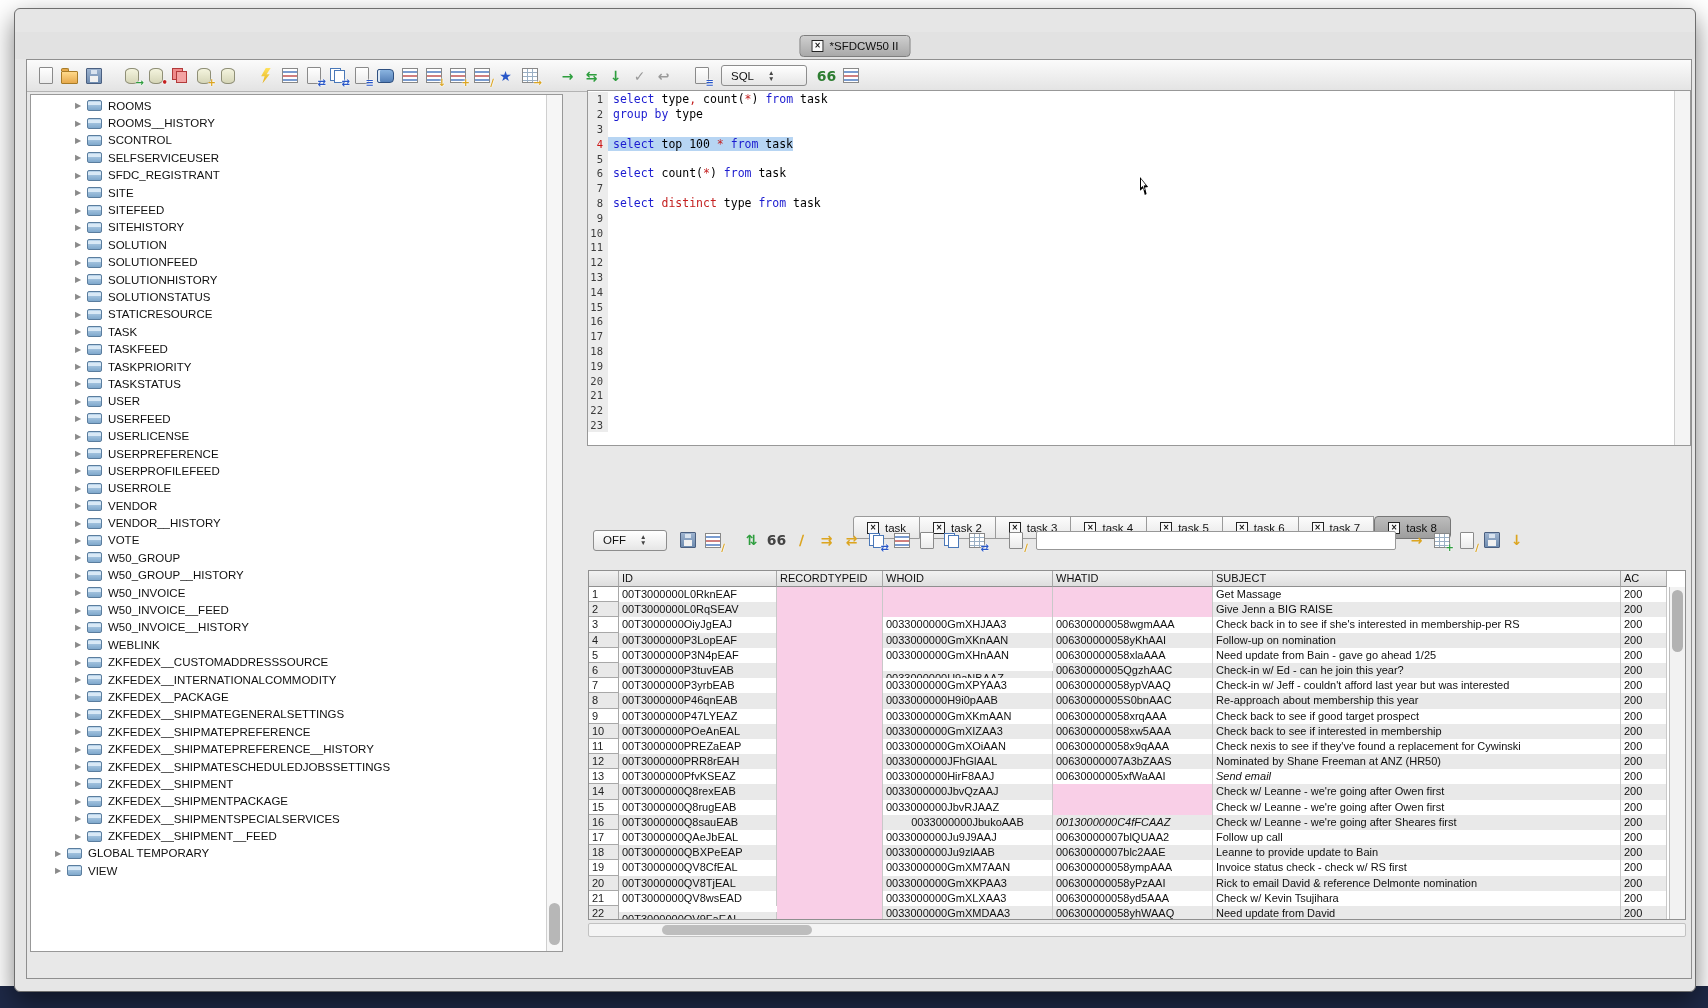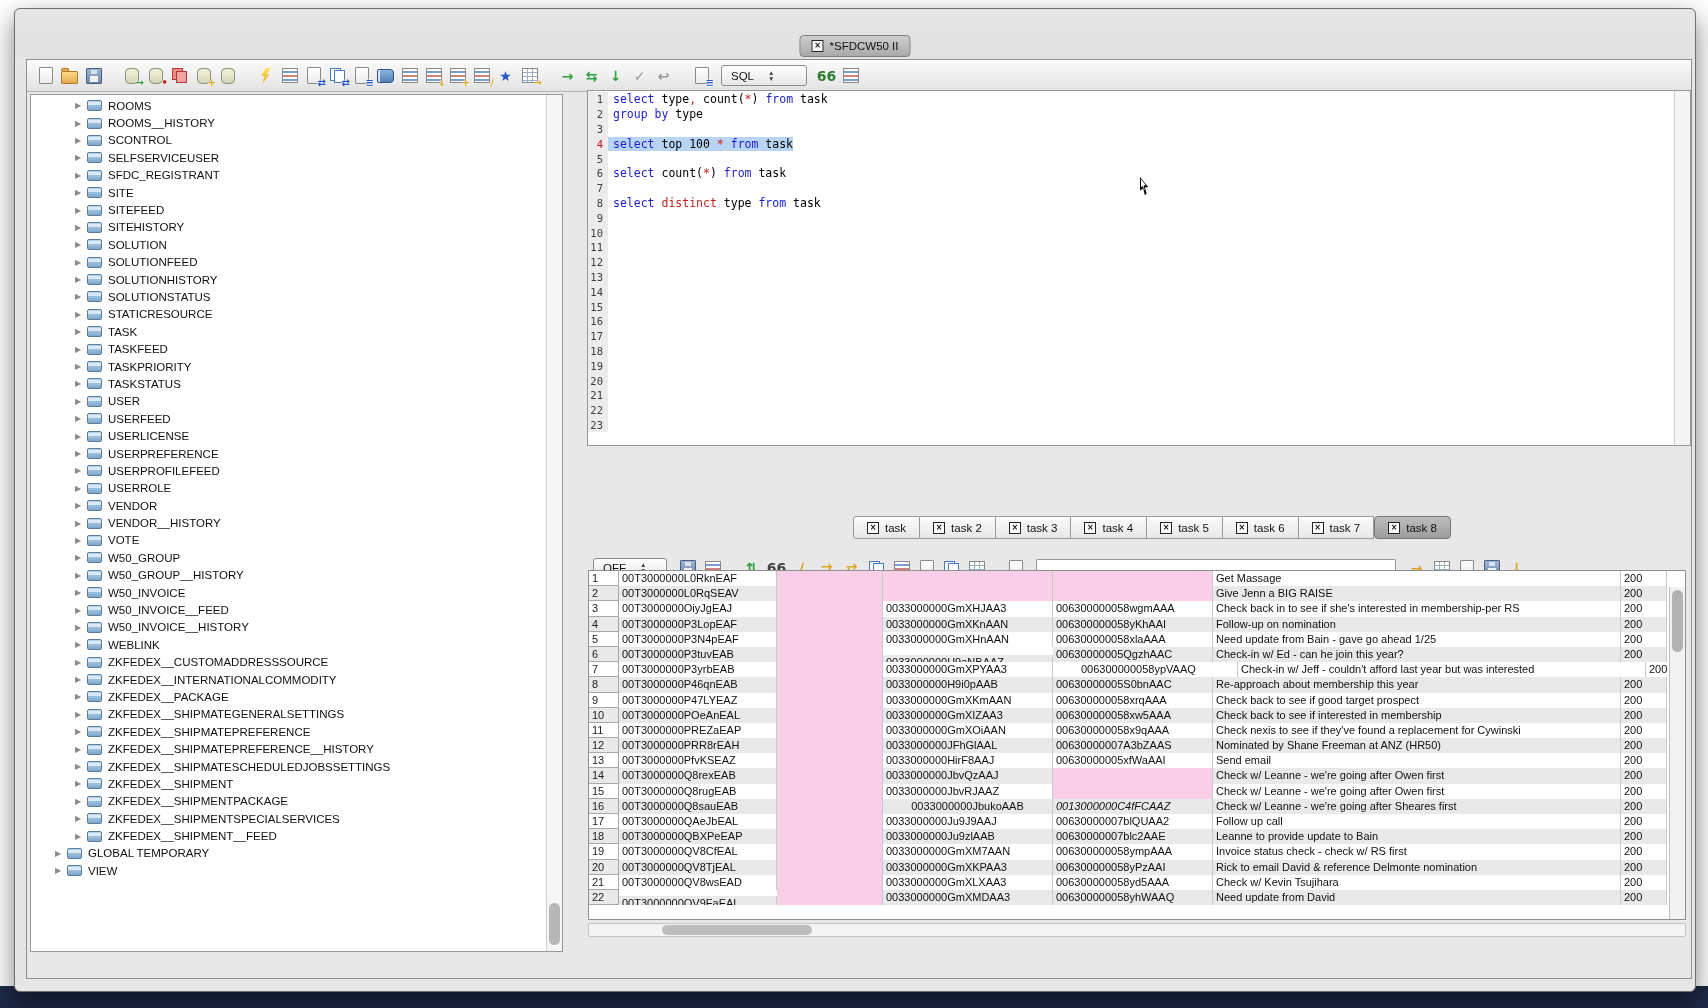--- a/index.html
+++ b/index.html
@@ -94,21 +94,21 @@
     font-size:10.5px;color:#1c1c1c;line-height:14px;white-space:nowrap;}
   .editor-status span{margin:0 9px;}
   
   .task-tabs{position:absolute;left:266px;top:426px;height:22px;display:flex;}
   .ttab{height:21px;display:flex;align-items:center;gap:6px;padding:0 13px;font-size:11.5px;color:#111;
     background:linear-gradient(#fcfcfc,#e7e7e7);border:1px solid #9a9a9a;border-left:none;cursor:default;}
   .ttab:first-child{border-left:1px solid #9a9a9a;border-radius:3px 0 0 3px;}
   .ttab:last-child{border-radius:0 3px 3px 0;}
   .ttab.active{background:linear-gradient(#bdbdbd,#9d9d9d);border-radius:4px;border:1px solid #767676;}
   
-  .results-toolbar{position:absolute;left:0;top:464px;width:1104px;height:28px;display:flex;
+  .results-toolbar{position:absolute;left:0;top:436px;width:1104px;height:28px;display:flex;
     align-items:center;gap:4px;padding-left:6px;box-sizing:border-box;}
   .search-input{width:350px;height:17px;border:1px solid #979797;background:#fff;margin:0 6px;
     font-size:11px;padding:0 4px;border-radius:2px;}
   
   .grid{position:absolute;left:1px;top:480px;width:1098px;height:350px;background:#fff;
     border:1px solid #8f8f8f;box-sizing:border-box;overflow:hidden;}
   .grow{display:flex;height:15.2px;}
   .ghead{height:16px;display:flex;}
   .hcell{font-size:11px;color:#111;background:linear-gradient(#f2f2f2,#dedede);border-right:1px solid #a8a8a8;
     border-bottom:1px solid #8f8f8f;padding:0 3px;box-sizing:border-box;white-space:nowrap;overflow:hidden;flex:none;line-height:15px;}
@@ -626,20 +626,29 @@
             <span class="ic">
               <span class="b-floppy"></span>
             </span>
             <span class="ic">
               <span class="t-glyph" style="color: rgb(220, 165, 32);">↓</span>
             </span>
           </span>
       </div>
 
       <div class="grid">
+        <div class="ghead" id="grid-header">
+            <span class="hcell" style="width: 30px;"></span>
+            <span class="hcell" style="width: 158px;">ID</span>
+            <span class="hcell" style="width: 106px;">RECORDTYPEID</span>
+            <span class="hcell" style="width: 170px;">WHOID</span>
+            <span class="hcell" style="width: 160px;">WHATID</span>
+            <span class="hcell" style="width: 408px;">SUBJECT</span>
+            <span class="hcell" style="width: 46px;">AC</span>
+          </div>
         <div id="grid-body">
             <div class="grow row-odd">
               <span class="gcell rnum" style="width: 30px;">1</span>
               <span class="gcell" style="width: 158px;">00T3000000L0RknEAF</span>
               <span class="gcell nullcell" style="width: 106px;"></span>
               <span class="gcell nullcell" style="width: 170px;"></span>
               <span class="gcell nullcell" style="width: 160px;"></span>
               <span class="gcell" style="width: 408px;">Get Massage</span>
               <span class="gcell" style="width: 46px;">200</span>
             </div>
@@ -686,21 +695,21 @@
               <span class="gcell" style="width: 170px; margin-top: 8px;">0033000000H9aNBAAZ</span>
               <span class="gcell" style="width: 160px;">00630000005QgzhAAC</span>
               <span class="gcell" style="width: 408px;">Check-in w/ Ed - can he join this year?</span>
               <span class="gcell" style="width: 46px;">200</span>
             </div>
             <div class="grow row-odd">
               <span class="gcell rnum" style="width: 30px;">7</span>
               <span class="gcell" style="width: 158px;">00T3000000P3yrbEAB</span>
               <span class="gcell nullcell" style="width: 106px;"></span>
               <span class="gcell" style="width: 170px;">0033000000GmXPYAA3</span>
-              <span class="gcell" style="width: 160px; margin-left: 25px;">006300000058ypVAAQ</span>
+              <span class="gcell" style="width: 160px;">006300000058ypVAAQ</span>
               <span class="gcell" style="width: 408px;">Check-in w/ Jeff - couldn't afford last year but was interested</span>
               <span class="gcell" style="width: 46px;">200</span>
             </div>
             <div class="grow row-even">
               <span class="gcell rnum" style="width: 30px;">8</span>
               <span class="gcell" style="width: 158px;">00T3000000P46qnEAB</span>
               <span class="gcell nullcell" style="width: 106px;"></span>
               <span class="gcell" style="width: 170px;">0033000000H9i0pAAB</span>
               <span class="gcell" style="width: 160px;">00630000005S0bnAAC</span>
               <span class="gcell" style="width: 408px;">Re-approach about membership this year</span>
@@ -741,21 +750,21 @@
               <span class="gcell" style="width: 160px;">00630000007A3bZAAS</span>
               <span class="gcell" style="width: 408px;">Nominated by Shane Freeman at ANZ (HR50)</span>
               <span class="gcell" style="width: 46px;">200</span>
             </div>
             <div class="grow row-odd">
               <span class="gcell rnum" style="width: 30px;">13</span>
               <span class="gcell" style="width: 158px;">00T3000000PfvKSEAZ</span>
               <span class="gcell nullcell" style="width: 106px;"></span>
               <span class="gcell" style="width: 170px;">0033000000HirF8AAJ</span>
               <span class="gcell" style="width: 160px;">00630000005xfWaAAI</span>
-              <span class="gcell" style="width: 408px;">Send email</span>
+              <span class="gcell" style="width: 408px; font-style: italic;">Send email</span>
               <span class="gcell" style="width: 46px;">200</span>
             </div>
             <div class="grow row-even">
               <span class="gcell rnum" style="width: 30px;">14</span>
               <span class="gcell" style="width: 158px;">00T3000000Q8rexEAB</span>
               <span class="gcell nullcell" style="width: 106px;"></span>
               <span class="gcell" style="width: 170px;">0033000000JbvQzAAJ</span>
               <span class="gcell nullcell" style="width: 160px;"></span>
               <span class="gcell" style="width: 408px;">Check w/ Leanne - we're going after Owen first</span>
               <span class="gcell" style="width: 46px;">200</span>

